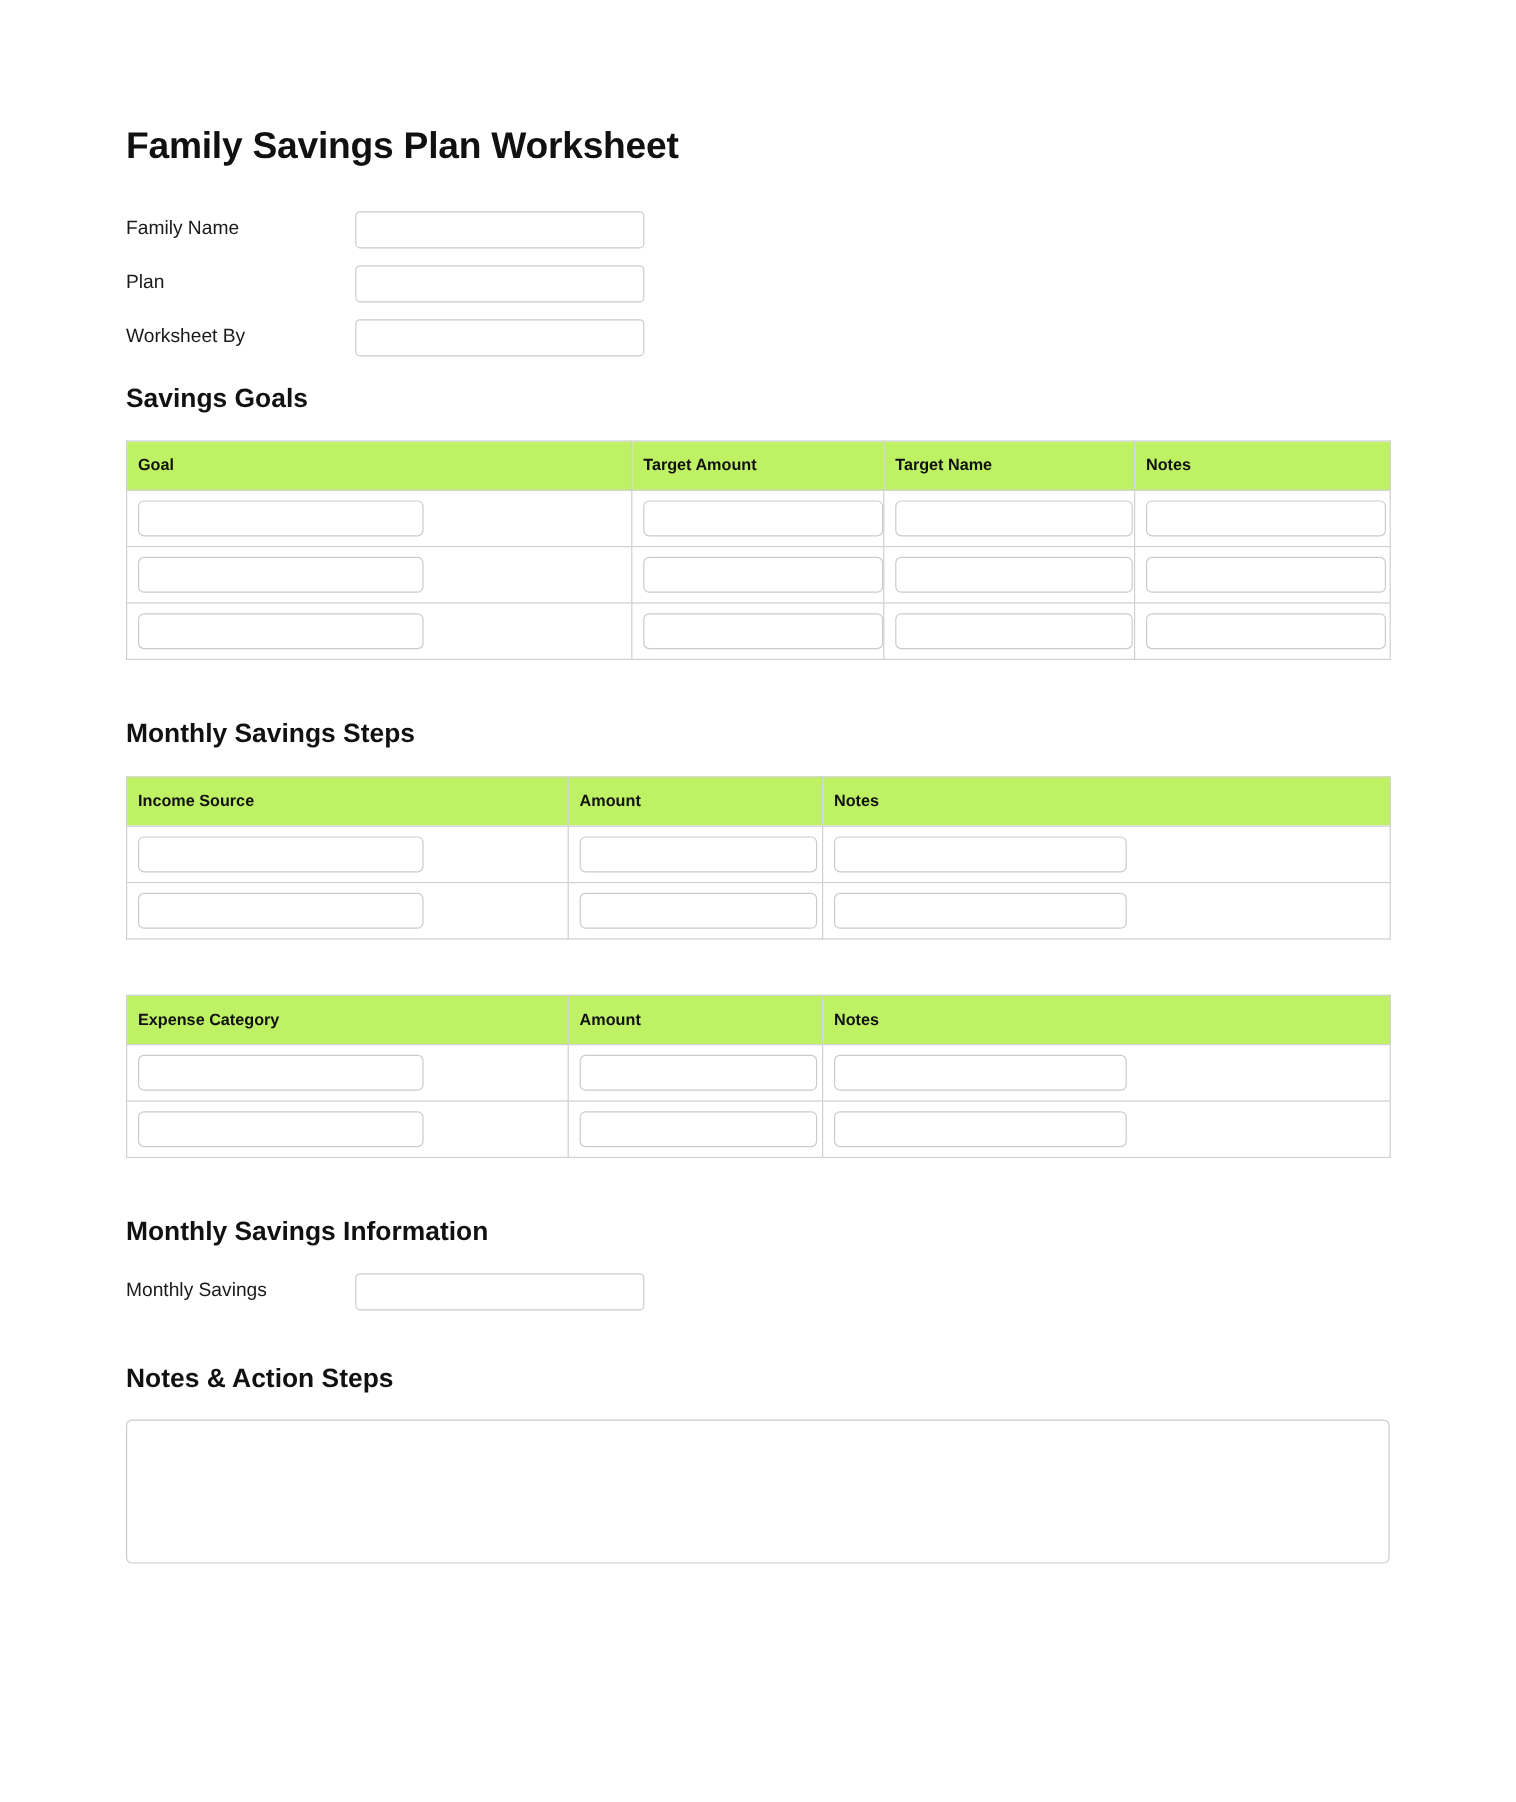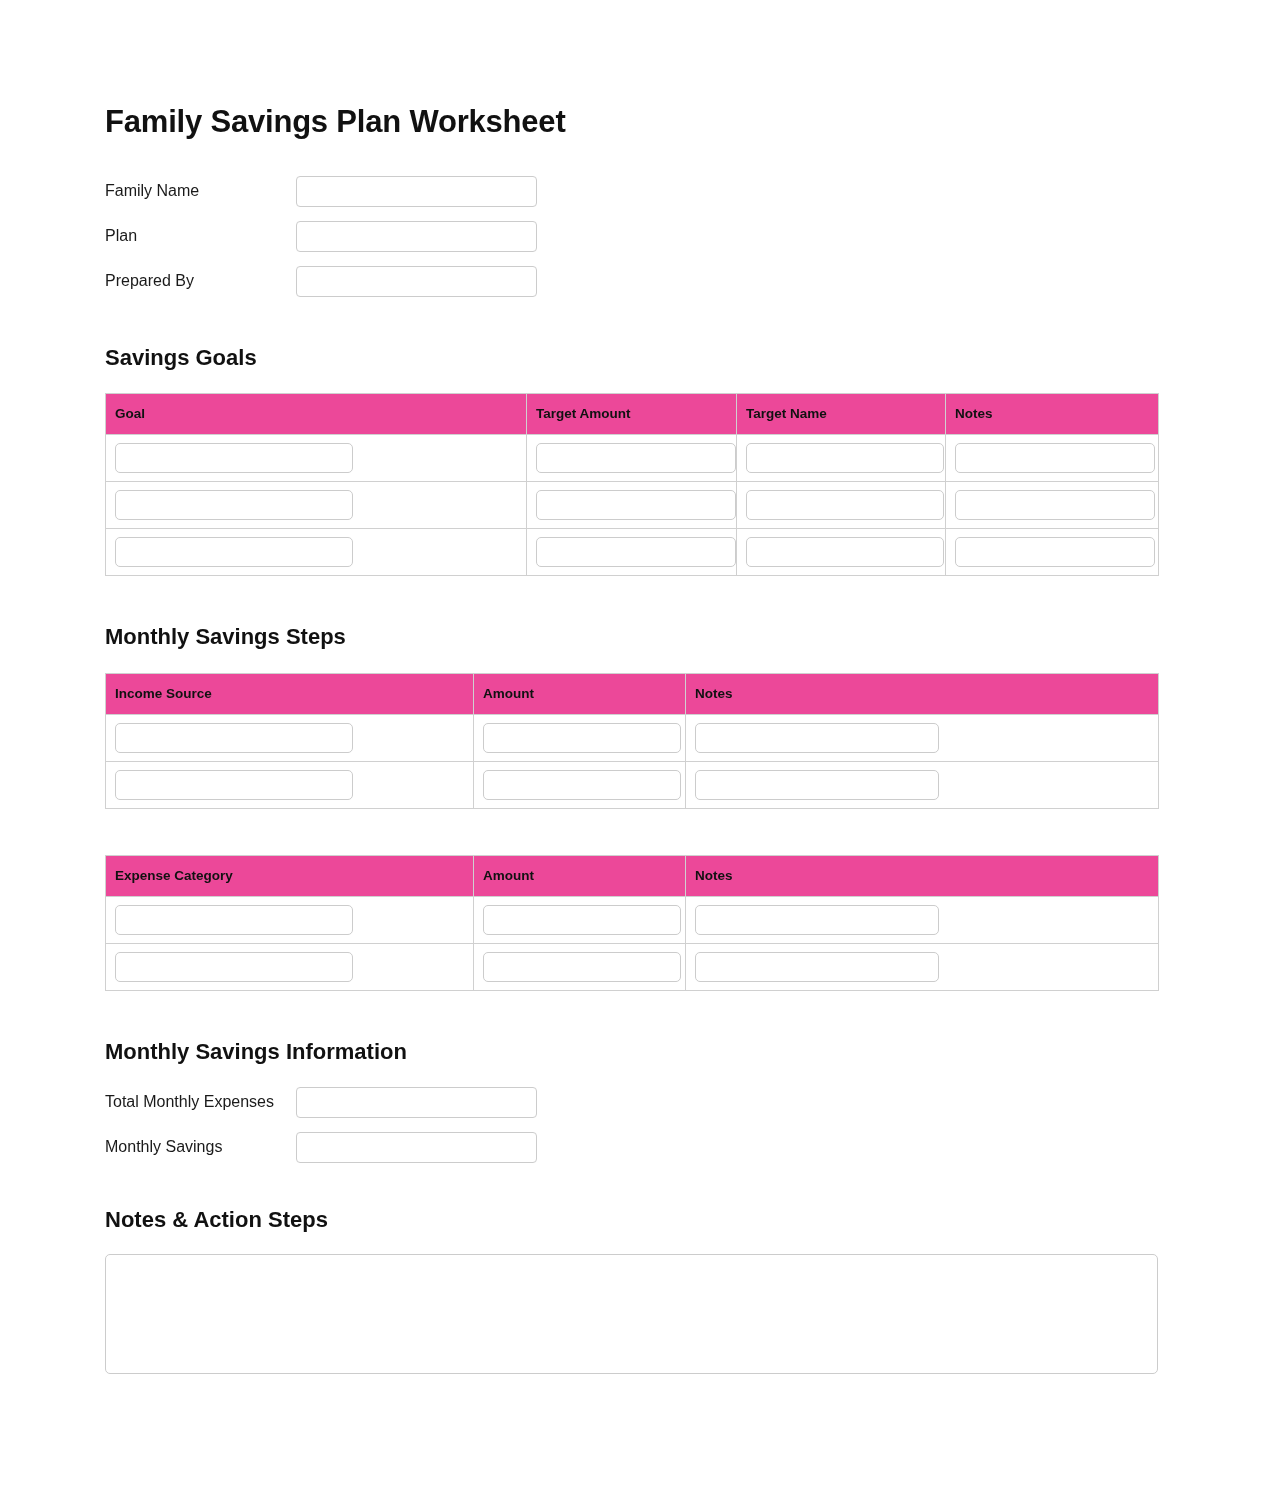--- a/index.html
+++ b/index.html
@@ -27,21 +27,21 @@
     line-height: 1.15;
     color: #111111;
   }
   .section-title {
     font-size: 22px;
     font-weight: bold;
     margin: 0 0 22px 0;
     line-height: 1.2;
     color: #111111;
   }
-  .section-title.sg   { margin-top: 48px; }
+  .section-title.sg   { margin-top: 22px; }
   .section-title.msp  { margin-top: 48px; }
   .section-title.calc { margin-top: 48px; }
   .section-title.notes{ margin-top: 44px; margin-bottom: 20px; }
 
   
   .field-row {
     display: flex;
     align-items: center;
     margin-bottom: 14px;
   }
@@ -73,21 +73,21 @@
     table-layout: fixed;
     background: #ffffff;
   }
   table.grid th {
     text-align: left;
     font-size: 13.5px;
     font-weight: bold;
     color: #111111;
     padding: 12px 9px;
     border: 1px solid #d0d0d0;
-    background: #ec4899;
+    background: #bef264;
     line-height: 1.2;
   }
   table.grid td {
     border: 1px solid #d0d0d0;
     padding: 8px 9px;
     vertical-align: middle;
     background: #ffffff;
   }
   table.grid td .cell-input {
     height: 30px;
@@ -151,21 +151,21 @@
   <div>
     <div class="field-row">
       <span class="field-label">Family Name</span>
       <input class="text-input" type="text" value="" style="">
     </div>
     <div class="field-row">
       <span class="field-label">Plan</span>
       <input class="text-input" type="text" value="" style="">
     </div>
     <div class="field-row">
-      <span class="field-label">Prepared By</span>
+      <span class="field-label">Worksheet By</span>
       <input class="text-input" type="text" value="" style="">
     </div>
   </div>
 
   <h2 class="section-title sg">Savings Goals</h2>
 
   <table class="grid goals">
     <colgroup>
       <col class="c1">
         <col class="c2">
@@ -305,24 +305,20 @@
             <input class="cell-input" type="text" value="" style="">
           </td>
       </tr>
     </tbody>
   </table>
 
   <h2 class="section-title calc">Monthly Savings Information</h2>
 
   <div>
     <div class="field-row">
-      <span class="field-label">Total Monthly Expenses</span>
-      <input class="text-input" type="text" value="" style="">
-    </div>
-    <div class="field-row">
       <span class="field-label">Monthly Savings</span>
       <input class="text-input" type="text" value="" style="">
     </div>
   </div>
 
   <h2 class="section-title notes">Notes &amp; Action Steps</h2>
 
   <textarea class="notes-area" placeholder="" style=""></textarea>
 
 </div>

